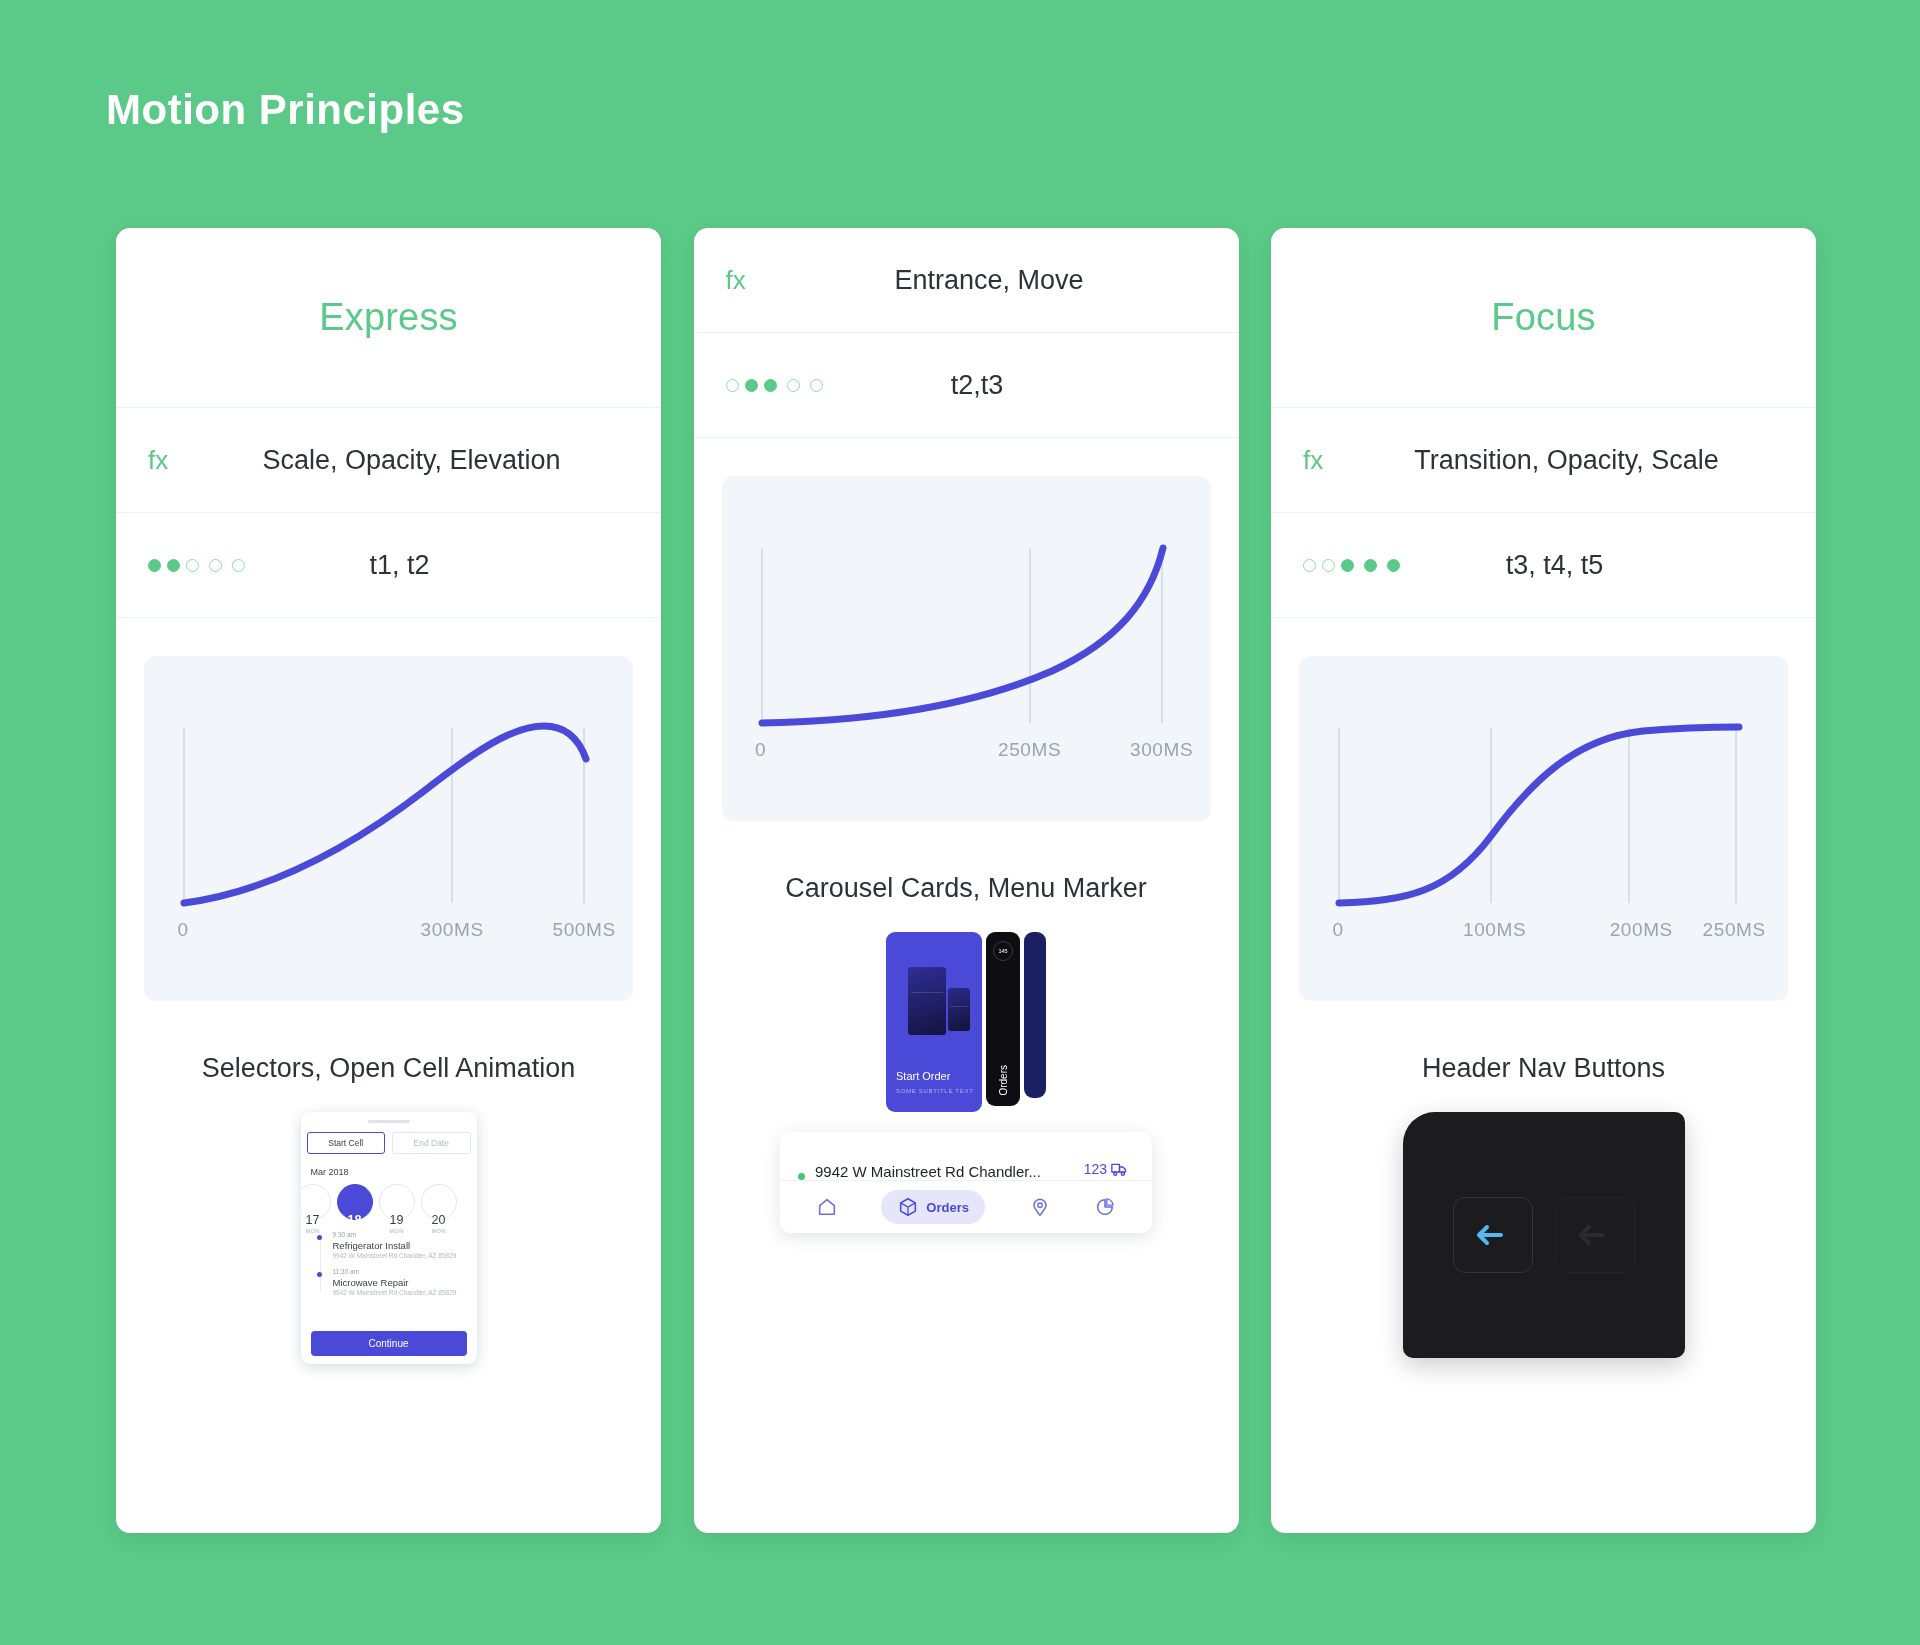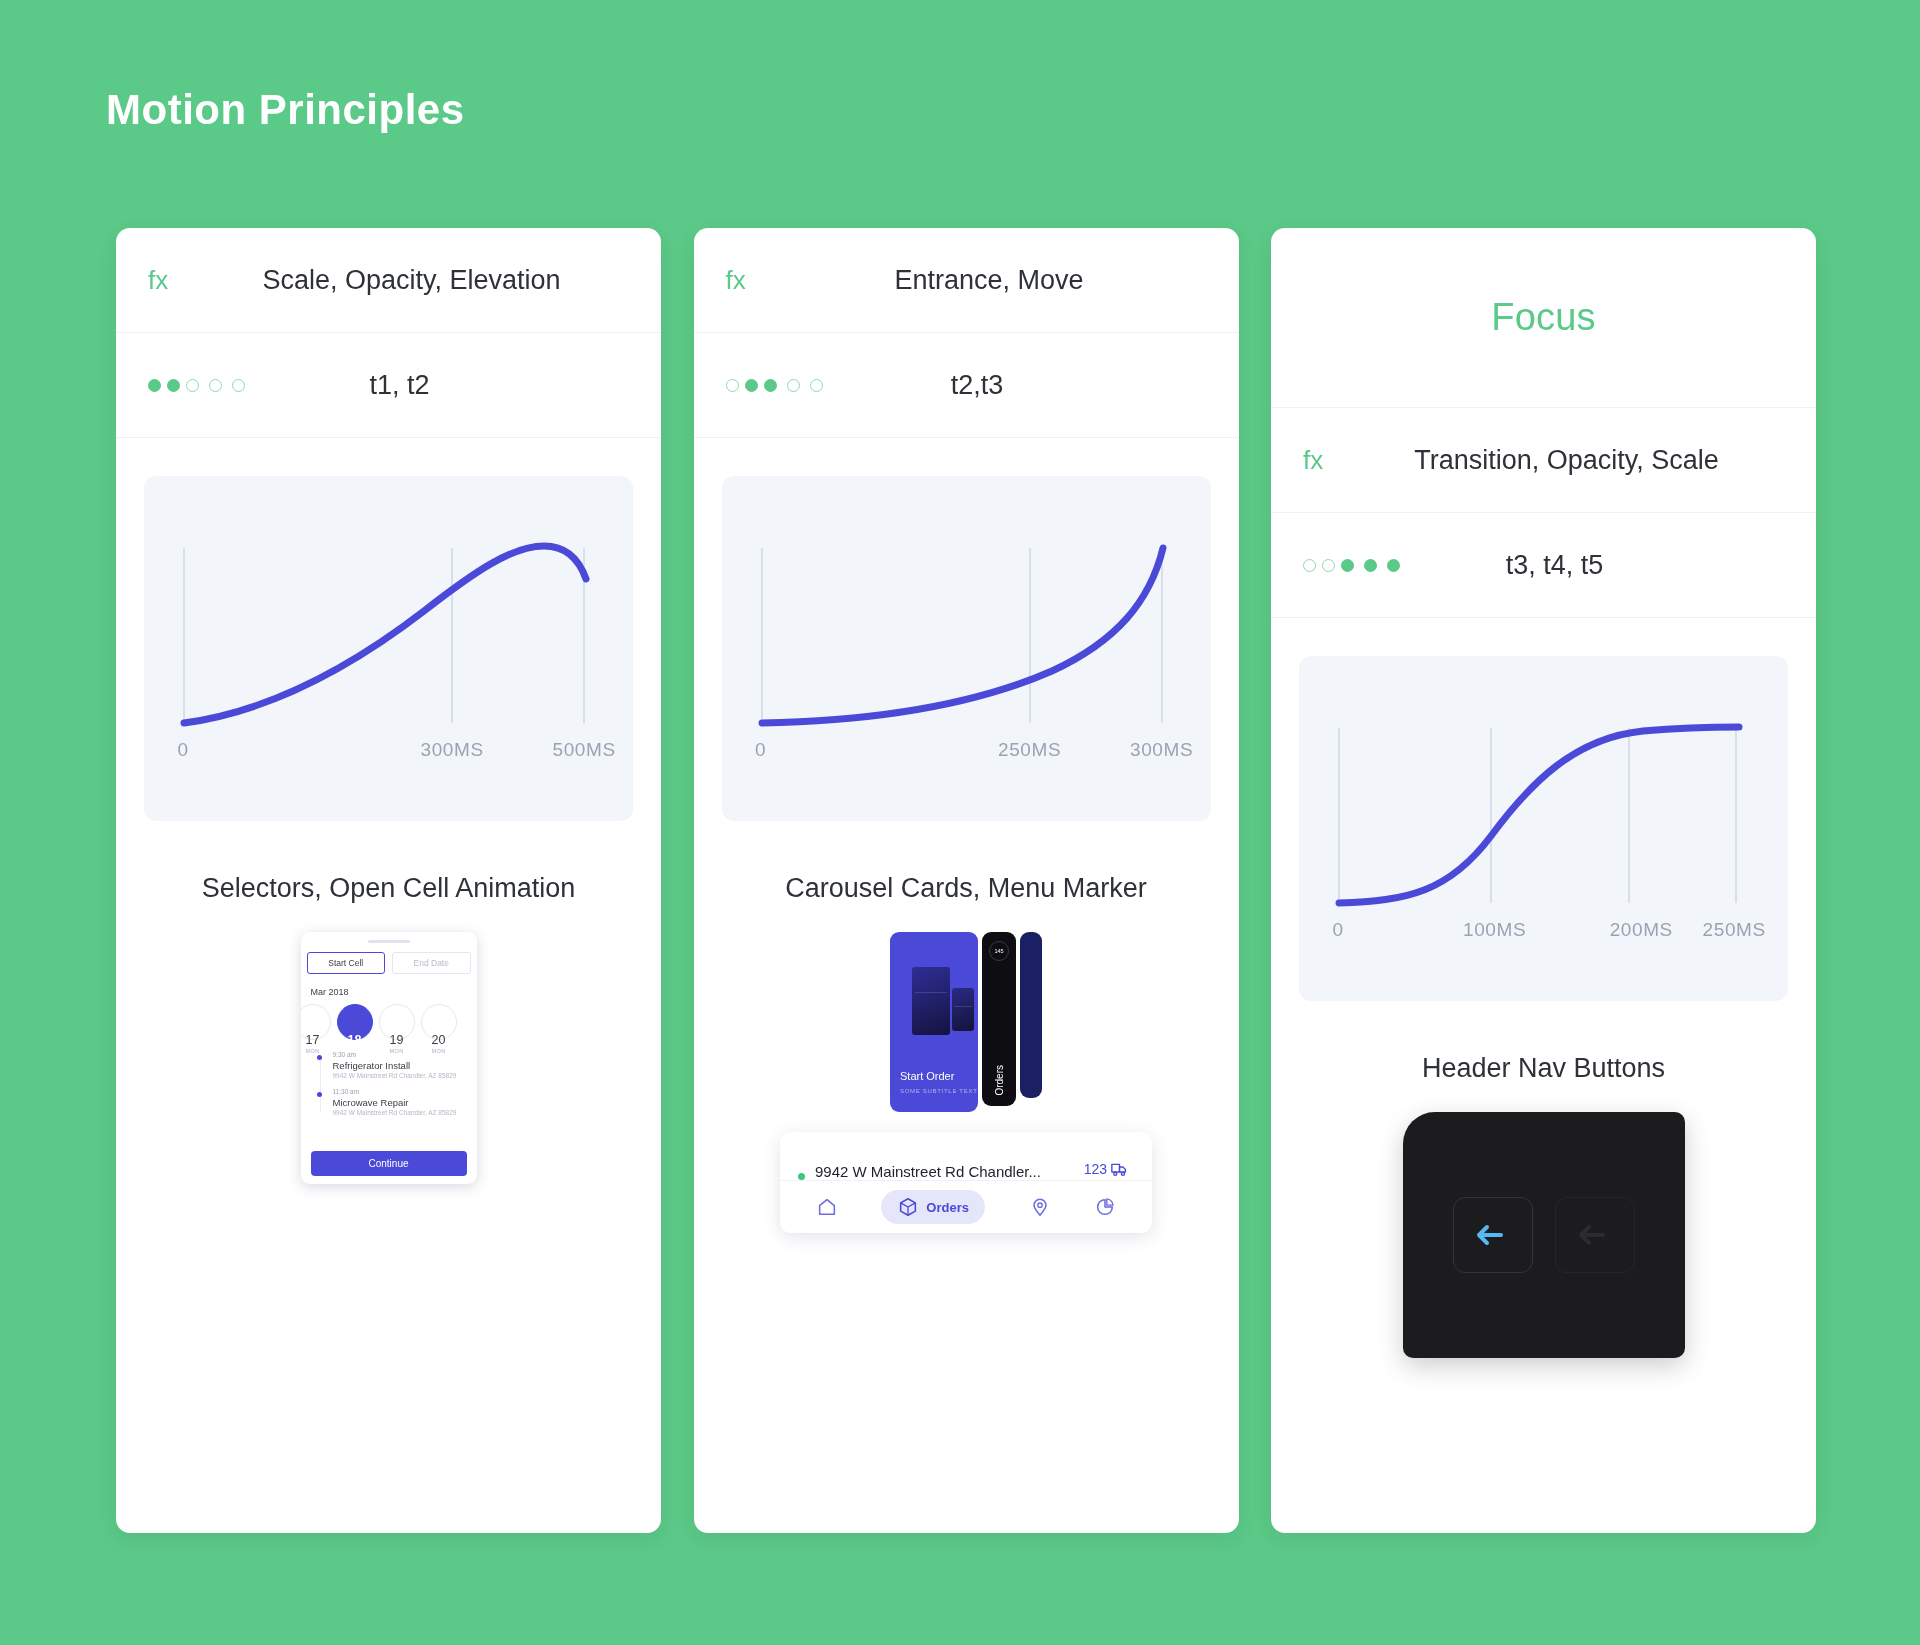--- a/index.html
+++ b/index.html
@@ -121,21 +121,21 @@
     background: #4a49d8; border-radius: 4px; color: #fff;
     font-size: 10px; display: flex; align-items: center; justify-content: center;
   }
 
   
   .carousel-stage { display: flex; flex-direction: column; align-items: center; }
   .carousel { display: flex; align-items: flex-start; gap: 4px; }
   .ccard {
     border-radius: 9px; position: relative; overflow: hidden;
   }
-  .ccard.main { width: 88px; height: 180px; background: #4a49d8; padding-left: 11px; }
+  .ccard.main { width: 96px; height: 180px; background: #4a49d8; padding-left: 11px; }
   .ccard.black { width: 34px; height: 174px; background: #0d0d12; }
   .ccard.navy { width: 22px; height: 166px; background: #1b1f63; }
   .fridge-big {
     position: absolute; left: 22px; top: 35px; width: 38px; height: 68px;
     background: linear-gradient(160deg,#2f2e96,#14133f); border-radius: 3px;
   }
   .fridge-big:after {
     content: ""; position: absolute; left: 3px; top: 25px; right: 3px; height: 1px; background: rgba(255,255,255,0.14);
   }
   .fridge-small {
@@ -193,20 +193,23 @@
 </head>
 <body>
 
 <div class="page">
 
   <div class="page-title">Motion Principles</div>
 
   <div class="cards">
 
     <div class="card">
+      <div class="card-head">
+        <div class="card-title">Express</div>
+      </div>
 
       <div class="row">
         <div class="row-key">fx</div>
         <div class="row-val">Scale, Opacity, Elevation</div>
       </div>
 
       <div class="row">
         <div class="dots">
           <span class="dot on"></span>
           <span class="dot on"></span>

